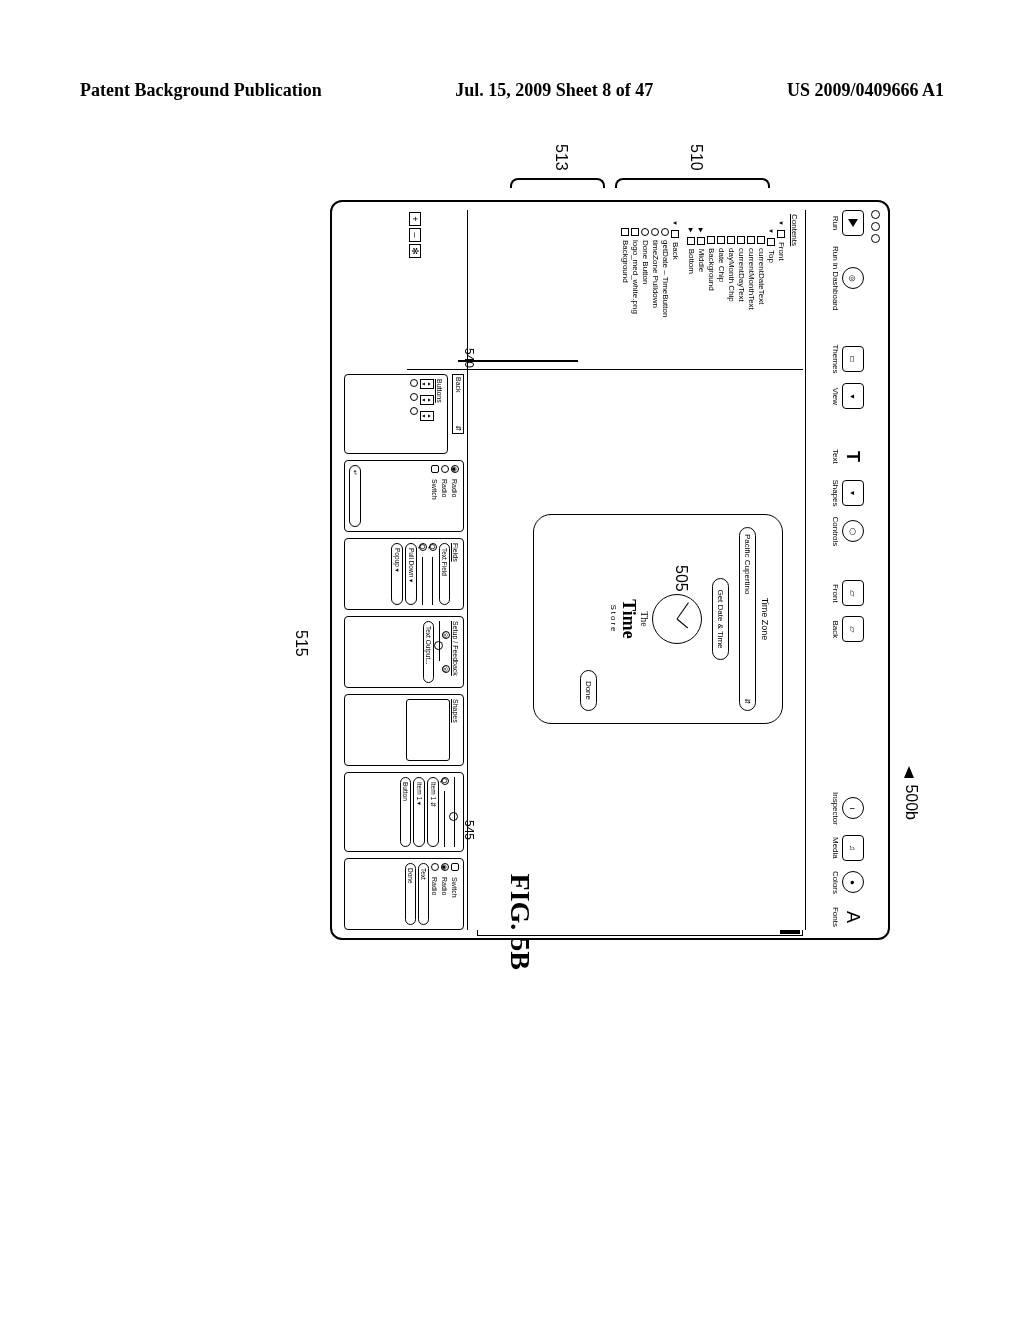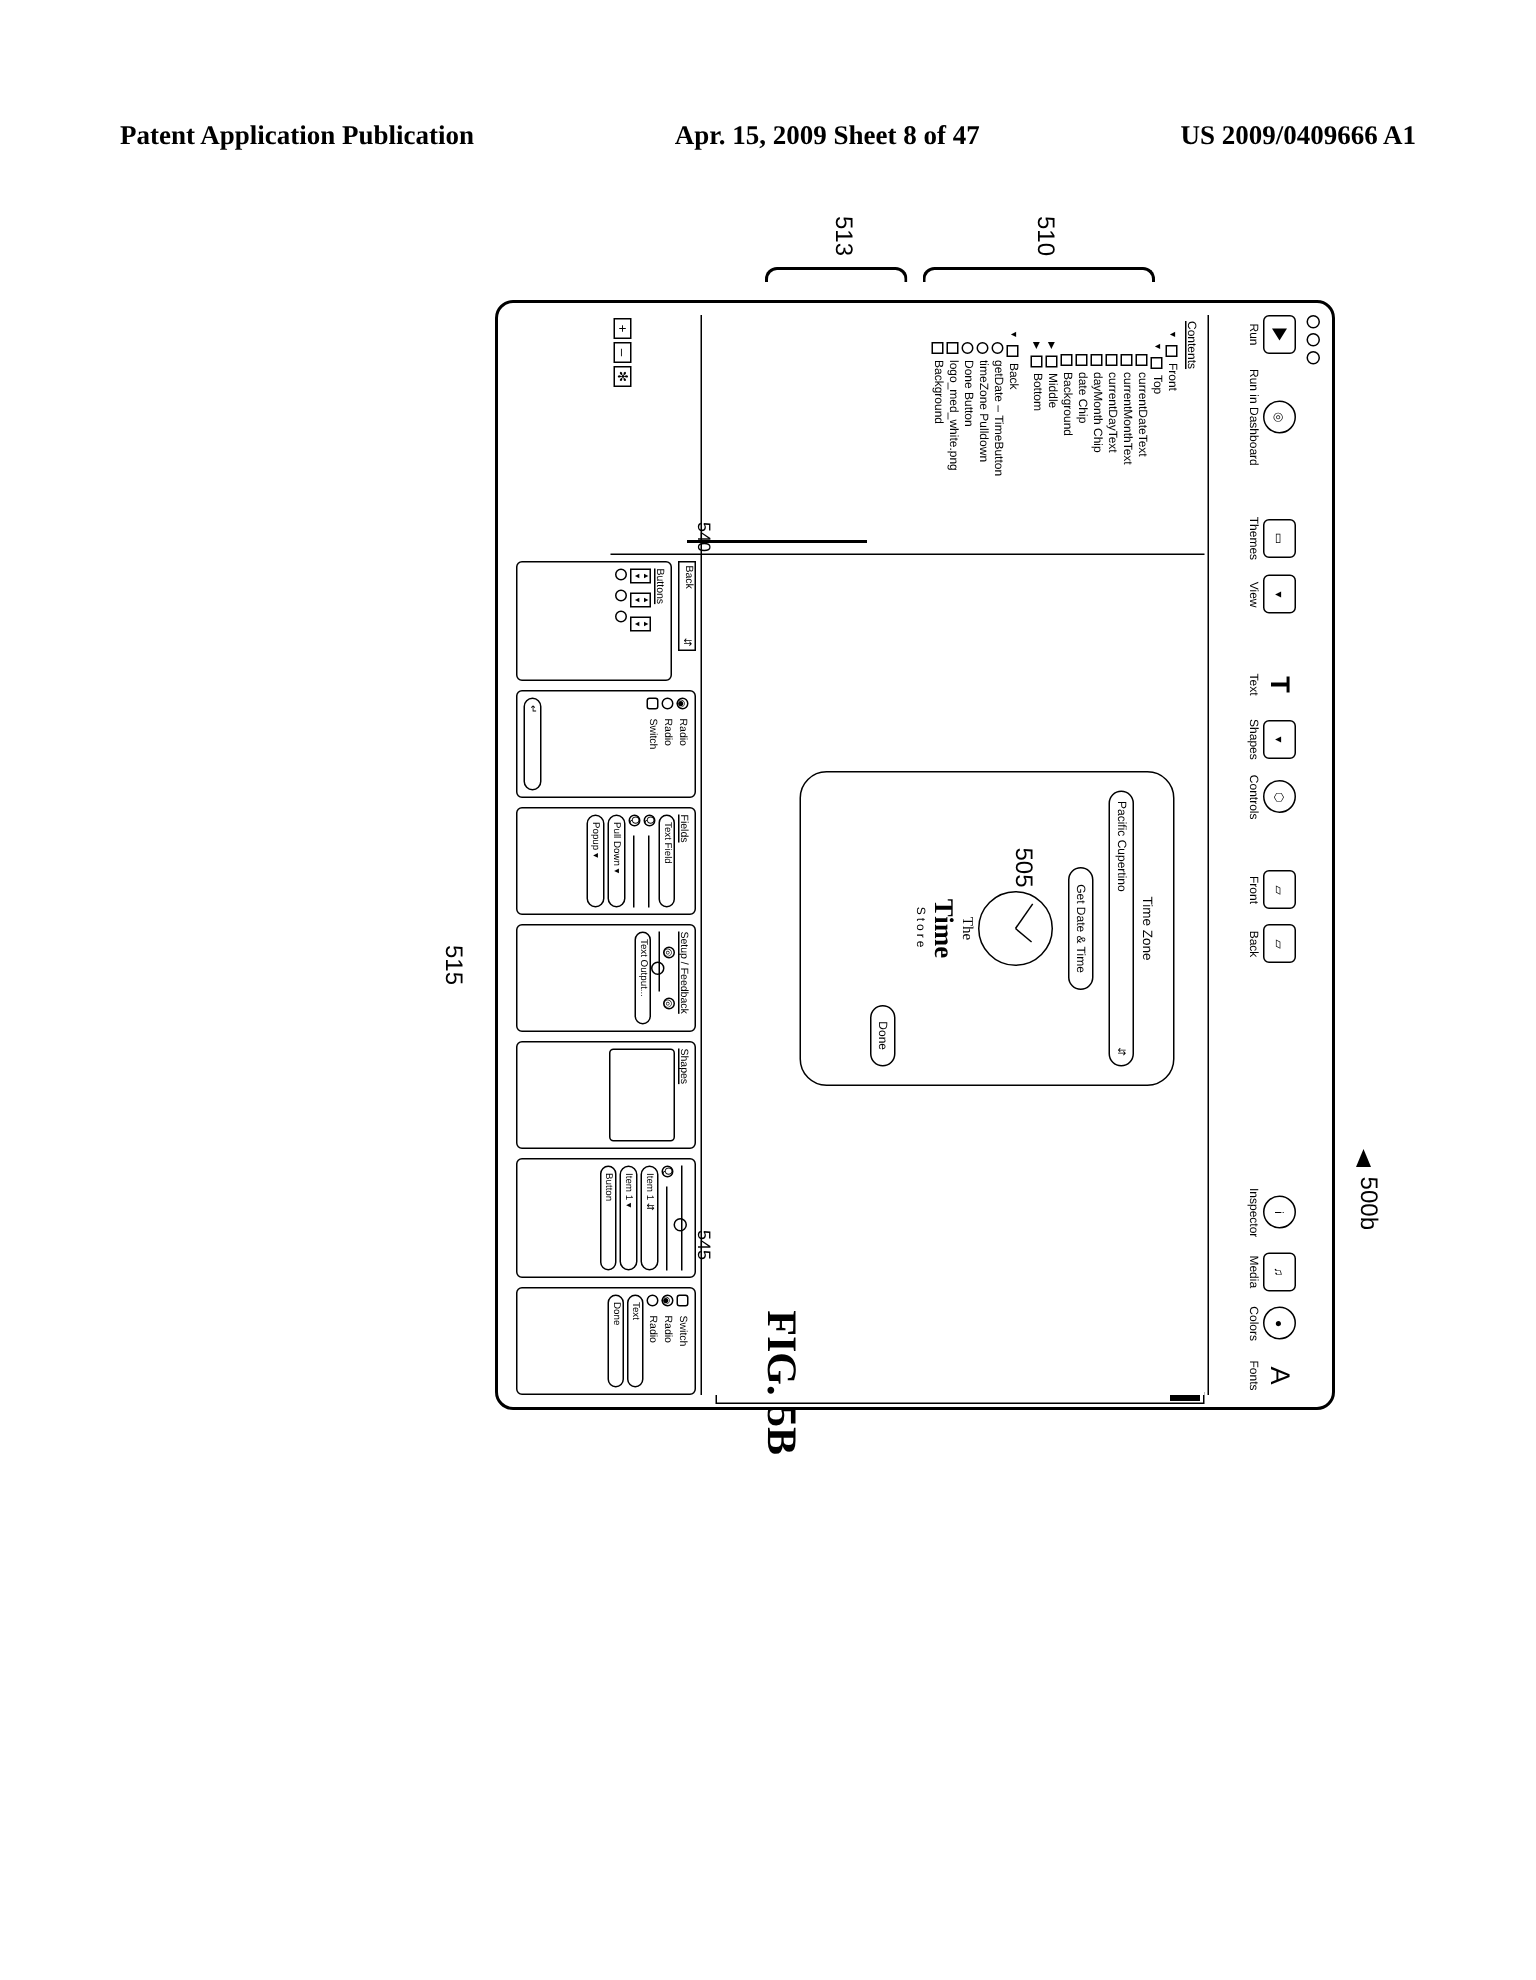--- a/index.html
+++ b/index.html
@@ -216,22 +216,22 @@
   }
   .pointer-500b::before {
     content:""; position:absolute; left:-18px; top:6px;
     border-right:12px solid #000; border-top:5px solid transparent; border-bottom:5px solid transparent;
   }
 </style>
 </head>
 <body>
 
 <div class="header">
-  <span>Patent Application Publication</span>
-  <span>Apr. 15, 2009  Sheet 8 of 47</span>
+  <span>Patent Background Publication</span>
+  <span>Jul. 15, 2009  Sheet 8 of 47</span>
   <span>US 2009/0409666 A1</span>
 </div>
 
 <div class="figure-wrap">
 
   <div class="pointer-500b">500b</div>
 
   <div class="app-window">
 
     <div class="traffic">

